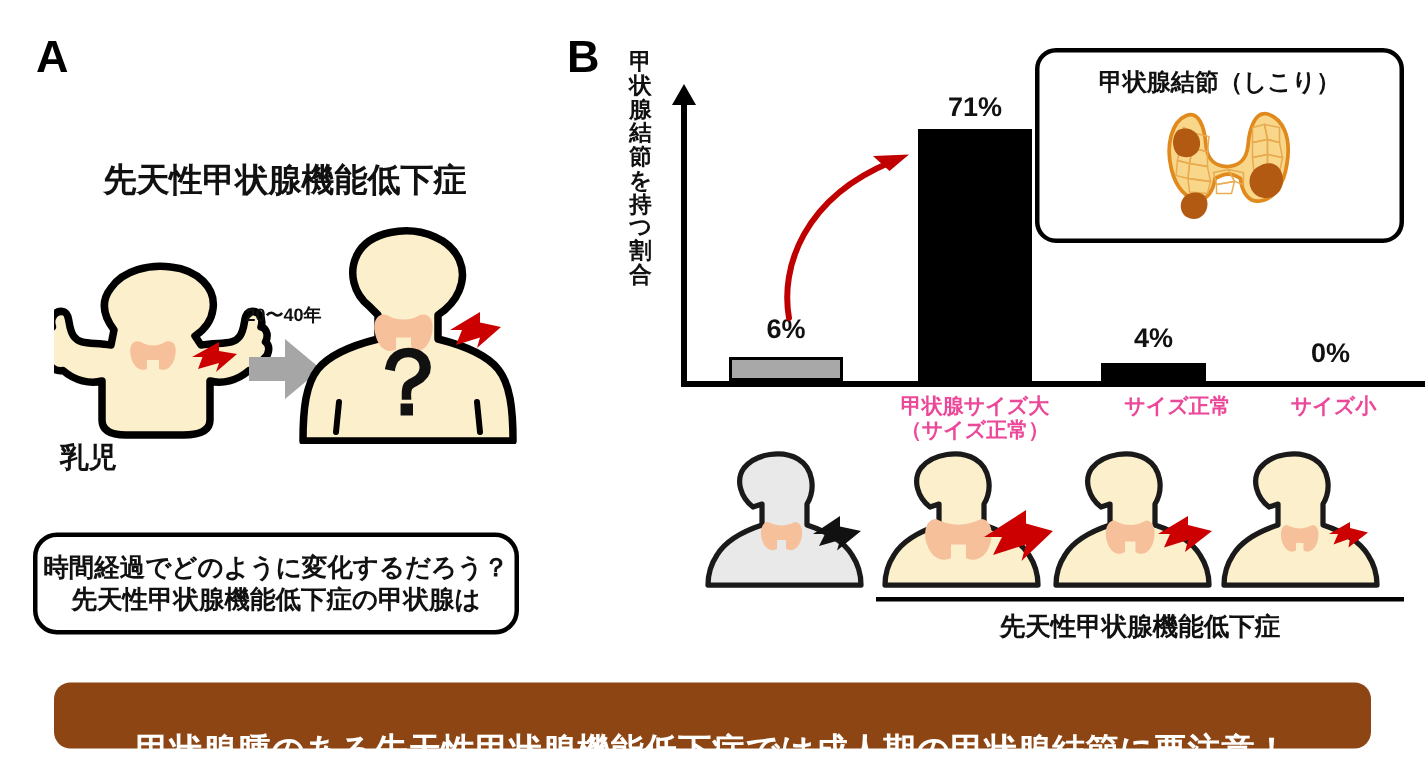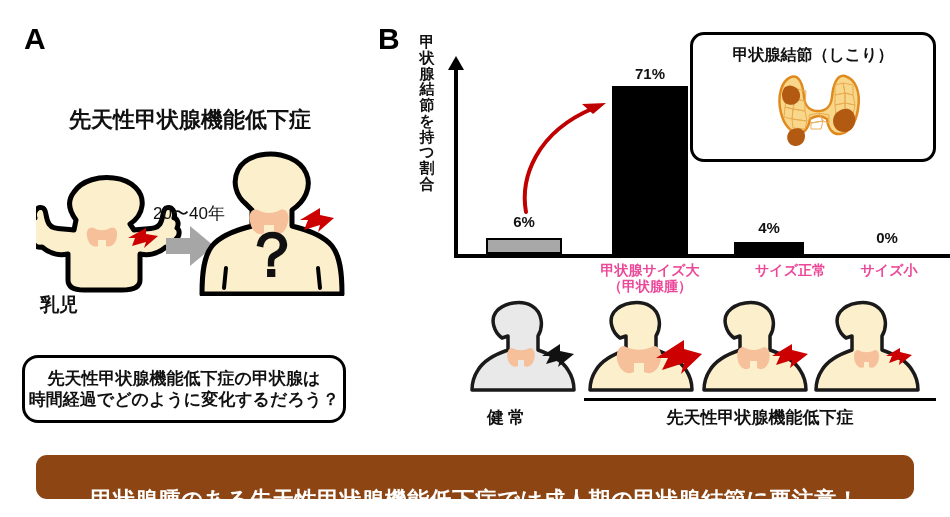--- a/index.html
+++ b/index.html
@@ -39,22 +39,22 @@
 
   .figA { position: absolute; }
   #infant-figure { left: 36px; top: 168px; }
   #adult-figure  { left: 196px; top: 148px; }
 
   #transition-label {
     position: absolute;
     left: 146px; top: 202px;
     width: 86px;
     text-align: center;
-    font-size: 17px;
-    font-weight: normal;
+    font-size: 12px;
+    font-weight: bold;
     color: #111;
     white-space: nowrap;
   }
   #transition-arrow {
     position: absolute;
     left: 164px; top: 222px;
   }
 
   .fig-caption {
     position: absolute;
@@ -129,21 +129,21 @@
   }
   .bar-wrap {
     position: absolute;
     bottom: 26px;
     height: 190px;
   }
   .bar-value {
     position: absolute;
     width: 100%;
     text-align: center;
-    font-size: 15px;
+    font-size: 18px;
     font-weight: bold;
     color: #111;
     white-space: nowrap;
   }
   .cat-label {
     position: absolute;
     text-align: center;
     font-size: 14px;
     font-weight: bold;
     color: #ec4899;
@@ -277,22 +277,22 @@
 
       <g fill="#CC0000">
         <path d="M124 60 L104 72 L112 72 L108 82 L124 77 L122 84 L138 70 L124 67 Z"></path>
       </g>
     </svg>
   </div>
 
   <div class="fig-caption" id="infant-caption">乳児</div>
 
   <div id="question-box">
+    <div>時間経過でどのように変化するだろう？</div>
     <div>先天性甲状腺機能低下症の甲状腺は</div>
-    <div>時間経過でどのように変化するだろう？</div>
   </div>
 
   <div class="panel-letter" id="panel-b-letter">B</div>
 
   <div id="chart-area">
 
     <div id="y-axis-label">
       <span>甲</span>
       <span>状</span>
       <span>腺</span>
@@ -324,23 +324,23 @@
       <div class="bar" style="left:0; width:70px; height:12px; background:#000;"></div>
     </div>
 
     <div class="bar-wrap" style="left:448px; width:70px;">
       <div class="bar-value" style="bottom:8px;">0%</div>
       <div class="bar" style="left:0; width:70px; height:0px; background:#000; border:none;"></div>
     </div>
 
     <div class="cat-label" style="left:166px; top:232px; width:160px;">
       <div>甲状腺サイズ大</div>
-      <div>（甲状腺腫）</div>
-    </div>
-    <div class="cat-label" style="left:292px; top:232px; width:130px;text-align:right;">サイズ正常</div>
+      <div>（サイズ正常）</div>
+    </div>
+    <div class="cat-label" style="left:316px; top:232px; width:130px;">サイズ正常</div>
     <div class="cat-label" style="left:420px; top:232px; width:130px;">サイズ小</div>
 
     <svg id="red-curve" width="220" height="180" viewBox="0 0 220 180">
       <path d="M72 152 C66 118 82 72 140 48" stroke="#C00000" stroke-width="4" fill="none" stroke-linecap="round"></path>
       <path d="M152 43 L128 44 L139 54 Z" fill="#C00000"></path>
     </svg>
   </div>
 
   <div id="nodule-inset">
     <div id="nodule-inset-title">甲状腺結節（しこり）</div>
@@ -445,20 +445,19 @@
         <path d="M46 50 C42 50 41 56 43 62 C45 67 49 69 52 67 L52 62 L57 62 L57 67
                  C60 69 64 67 66 62 C68 56 67 50 63 50 C57 53 52 53 46 50 Z"></path>
       </g>
       <g fill="#CC0000">
         <path d="M88 48 L74 56 L80 56 L77 63 L88 59 L87 65 L100 55 L88 52 Z"></path>
       </g>
     </svg>
   </div>
 
   <div id="ch-bracket"></div>
-  <div class="bottom-caption" id="healthy-caption">健常</div>
   <div class="bottom-caption" id="ch-caption">先天性甲状腺機能低下症</div>
 
   <div id="take-home-banner">
     <span id="take-home-text">甲状腺腫のある先天性甲状腺機能低下症では成人期の甲状腺結節に要注意！</span>
   </div>
 
 </div>
 
 </body></html>

